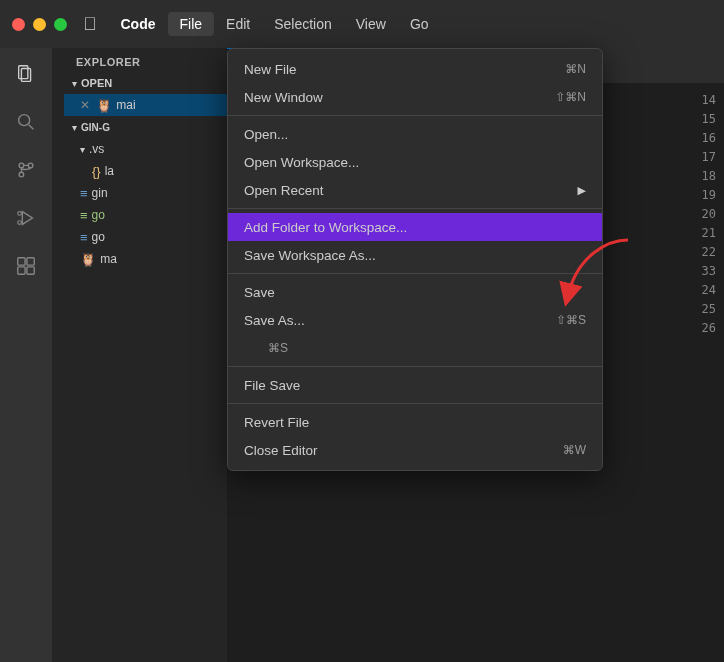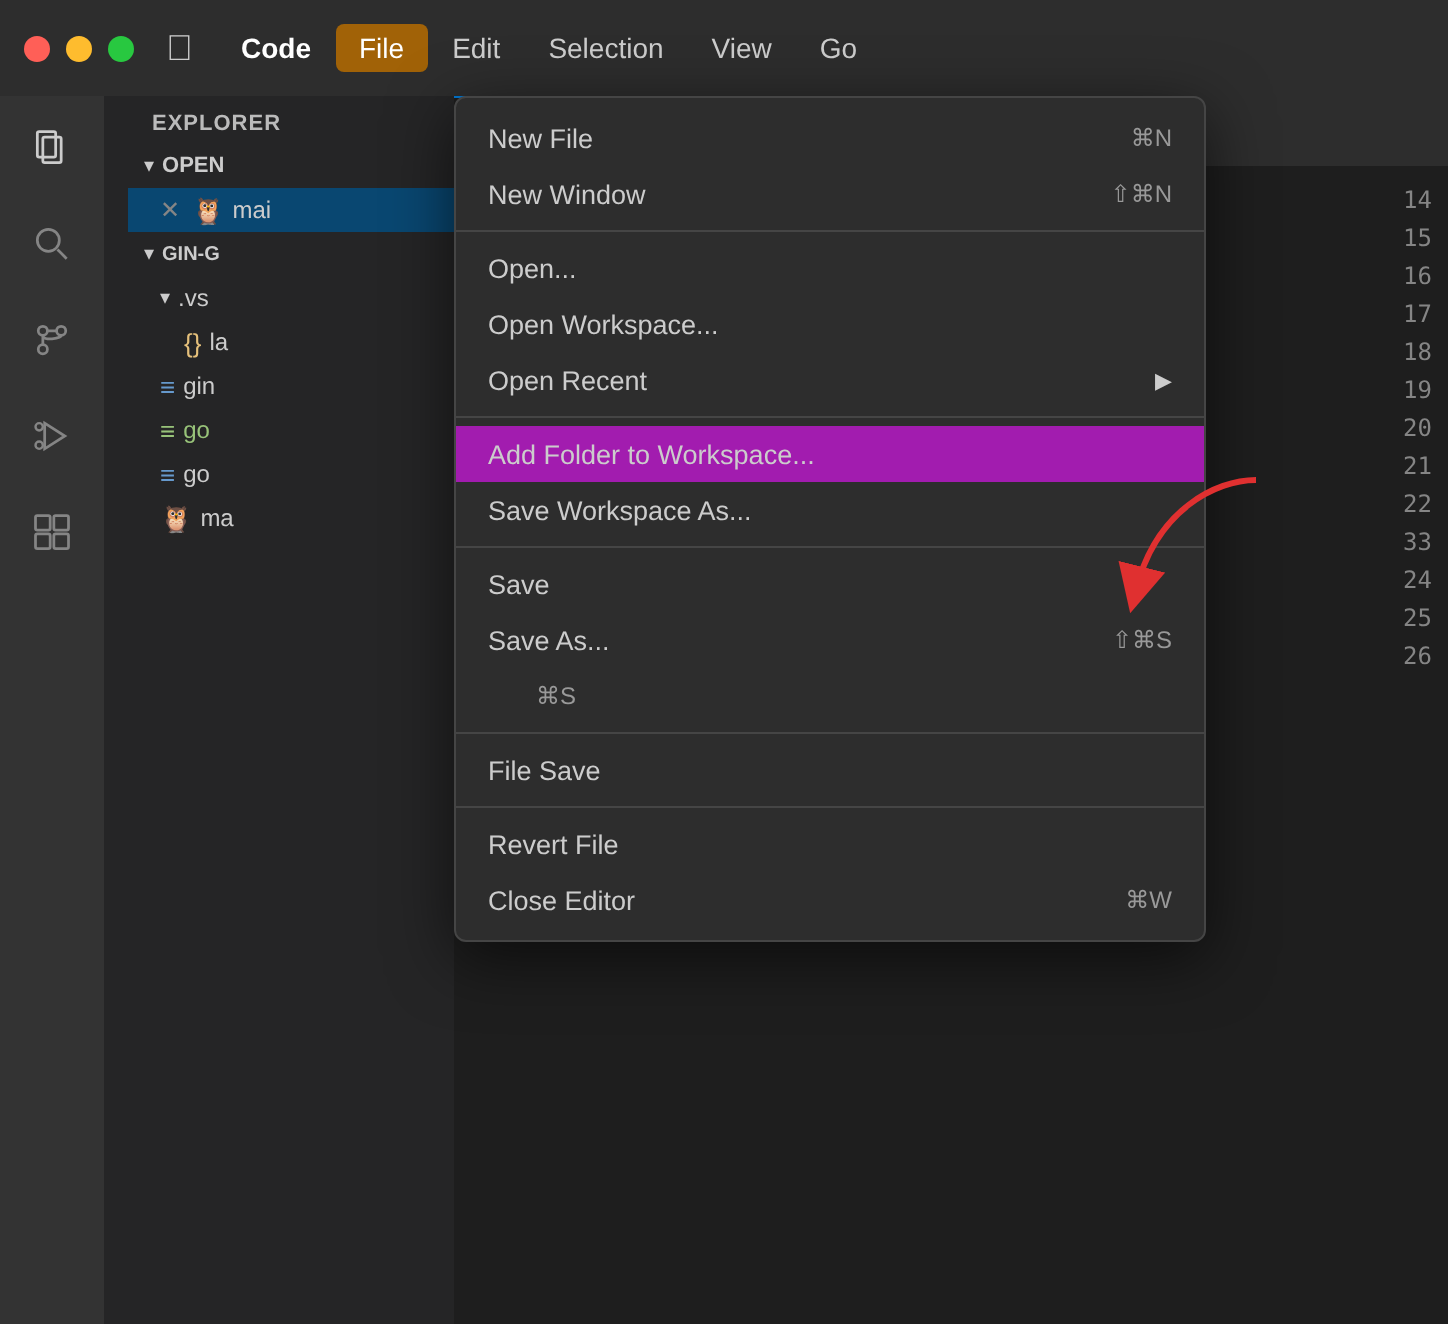--- a/index.html
+++ b/index.html
@@ -30,21 +30,21 @@
       font-weight: 400;
       border-radius: 4px;
       cursor: pointer;
       white-space: nowrap;
     }
     .menubar-item.apple {
       font-size: 18px;
       color: #cccccc;
     }
     .menubar-item.active {
-      background: #a16207;
+      background: #404040;
       color: #ffffff;
     }
     .menubar-item.bold-label {
       font-weight: 700;
       color: #ffffff;
     }
 
     
     .main-area {
       display: flex;
@@ -178,21 +178,21 @@
       display: flex;
       align-items: center;
       justify-content: space-between;
       padding: 5px 16px;
       font-size: 13.5px;
       color: #cccccc;
       cursor: pointer;
       height: 28px;
     }
     .menu-item.highlighted {
-      background: #a21caf;
+      background: #6d28d9;
     }
     .menu-item.disabled {
       color: #6e6e6e;
       cursor: default;
     }
     .menu-item-label { flex: 1; }
     .menu-item-shortcut {
       color: #999999;
       font-size: 12px;
       margin-left: 24px;

